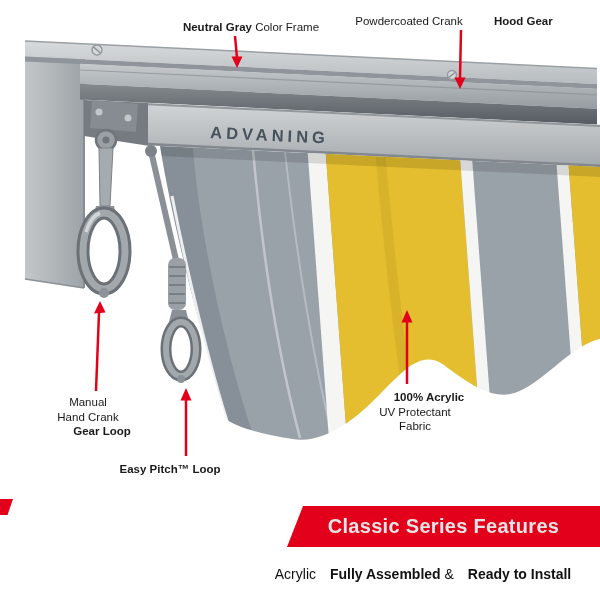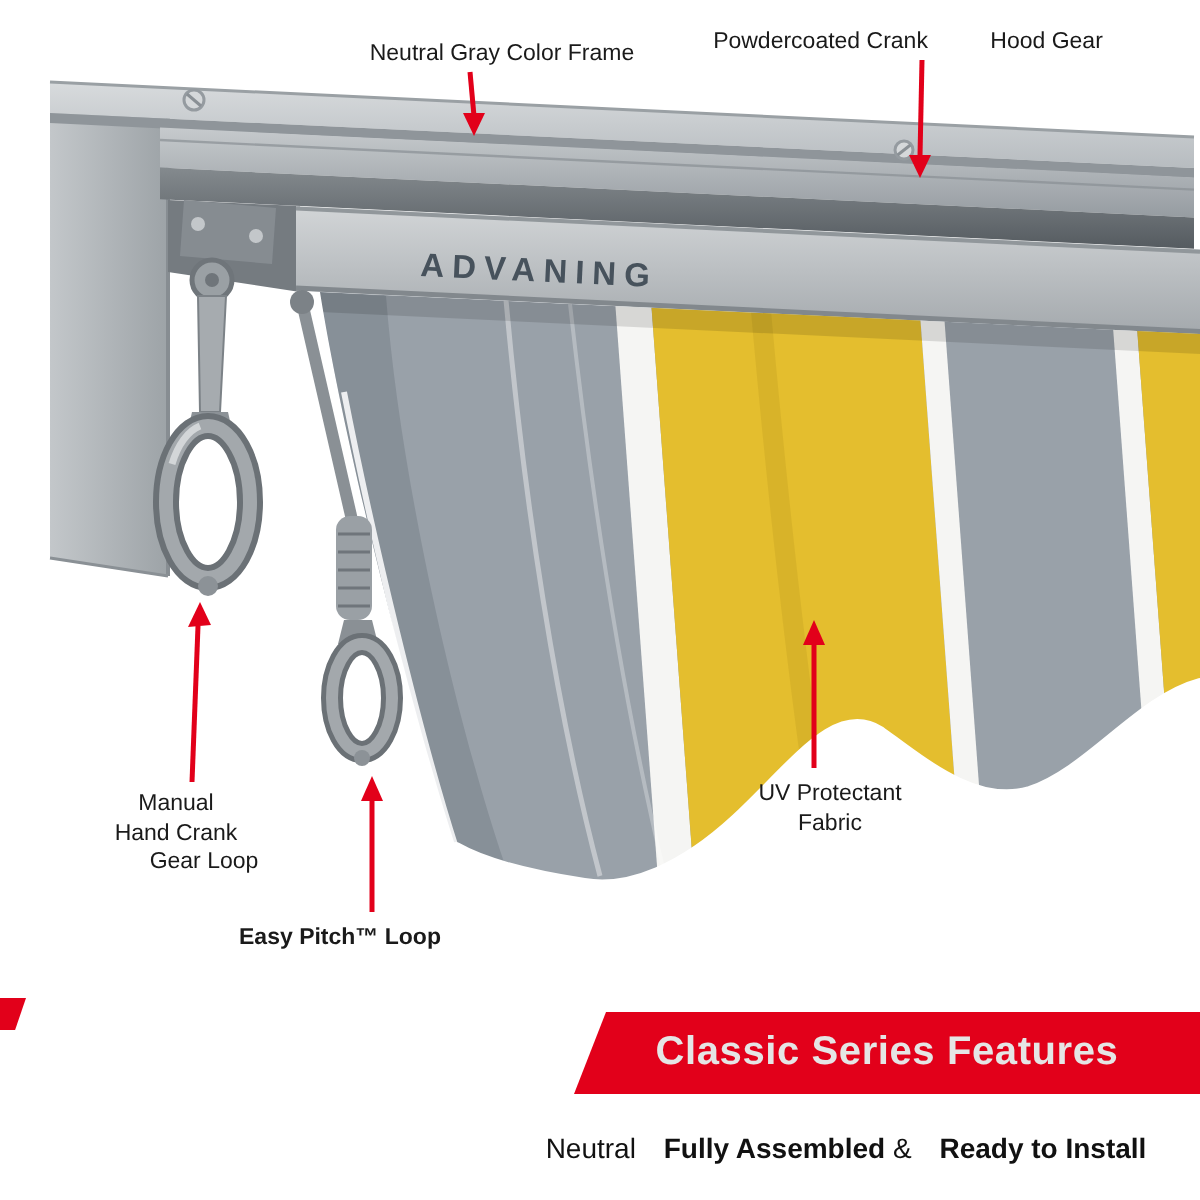--- a/index.html
+++ b/index.html
@@ -2,21 +2,21 @@
 <html><head>
 <meta charset="utf-8">
 <style>
   html,body{margin:0;padding:0;background:#fff;}
   .stage{
     position:relative;width:600px;height:600px;background:#fff;overflow:hidden;
     font-family:"Liberation Sans",sans-serif;color:#1a1a1a;
   }
   .art{position:absolute;left:0;top:0;width:600px;height:600px;}
   .callout{position:absolute;font-size:11.5px;line-height:14.5px;text-align:center;color:#1a1a1a;}
-  .callout .b{font-weight:normal;padding-left:28px;}
+  .callout .b{font-weight:bold;padding-left:28px;}
   #frame-callout{left:137px;top:20px;width:200px;}
   #hood-callout{left:354px;top:14px;width:200px;}
   #crank-callout{left:28px;top:395px;width:120px;}
   #pitch-callout{left:110px;top:462px;width:120px;font-weight:bold;}
   #fabric-callout{left:355px;top:390px;width:120px;}
   .banner{
     position:absolute;left:287px;top:506px;width:313px;height:41px;background:#e2001a;
     clip-path:polygon(16px 0,100% 0,100% 100%,0 100%);
     display:flex;align-items:center;justify-content:center;
     color:#e5e5e5;font-size:20px;font-weight:bold;letter-spacing:.3px;
@@ -182,26 +182,27 @@
     <div>Manual</div>
     <div>Hand Crank</div>
     <div class="b">Gear Loop</div>
   </div>
 
   <div class="callout" id="pitch-callout">
     <span>Easy Pitch™ Loop</span>
   </div>
 
   <div class="callout" id="fabric-callout">
+    <div class="b">100% Acrylic</div>
     <div>UV Protectant</div>
     <div>Fabric</div>
   </div>
 
   <div class="banner-accent"></div>
   <div class="banner">
     <span>Classic Series Features</span>
   </div>
 
   <div class="footer">
-    <span>Neutral </span><b>Fully Assembled</b><span> &amp; </span><b>Ready to Install</b>
+    <span>Acrylic </span><b>Fully Assembled</b><span> &amp; </span><b>Ready to Install</b>
   </div>
 
 </div>
 
 </body></html>

